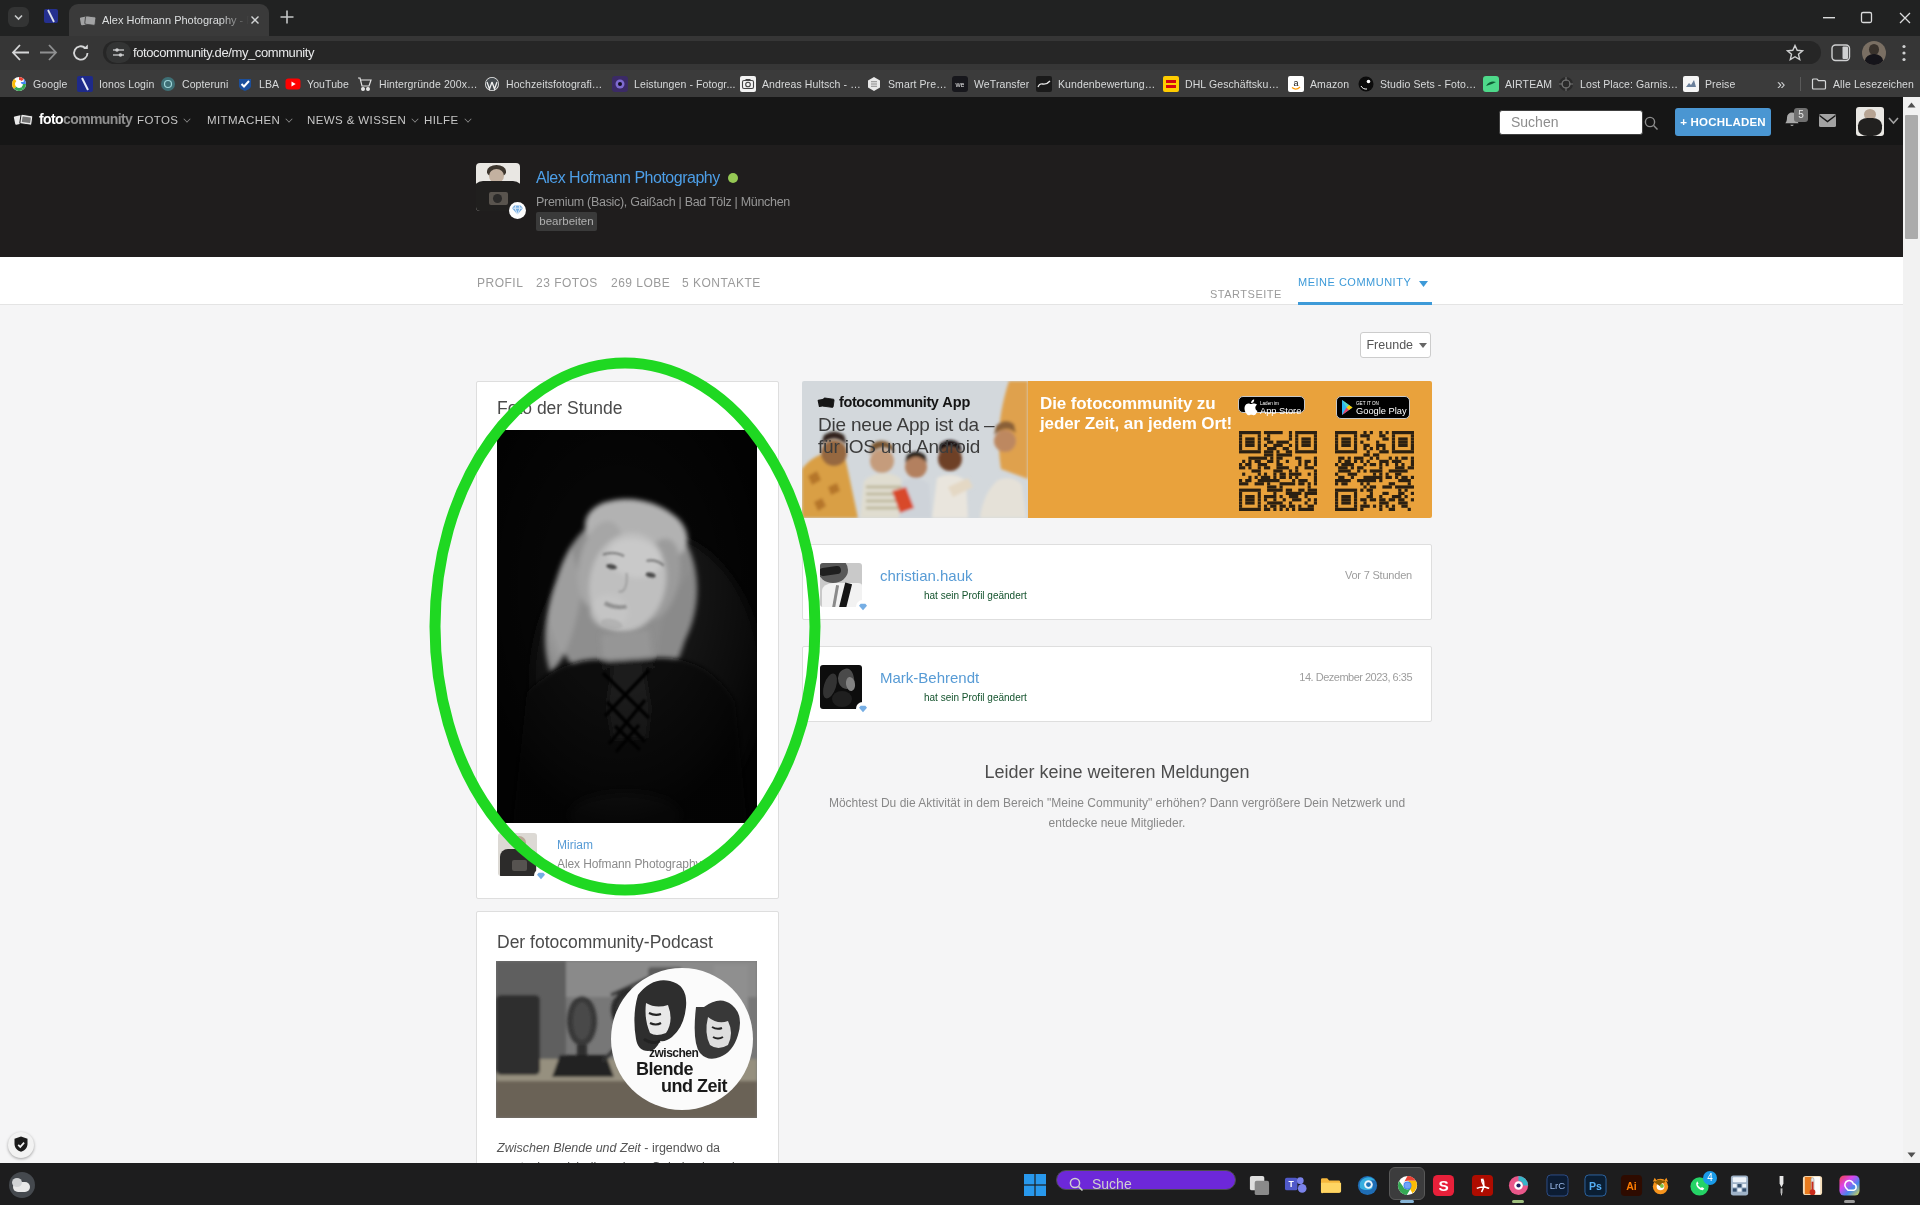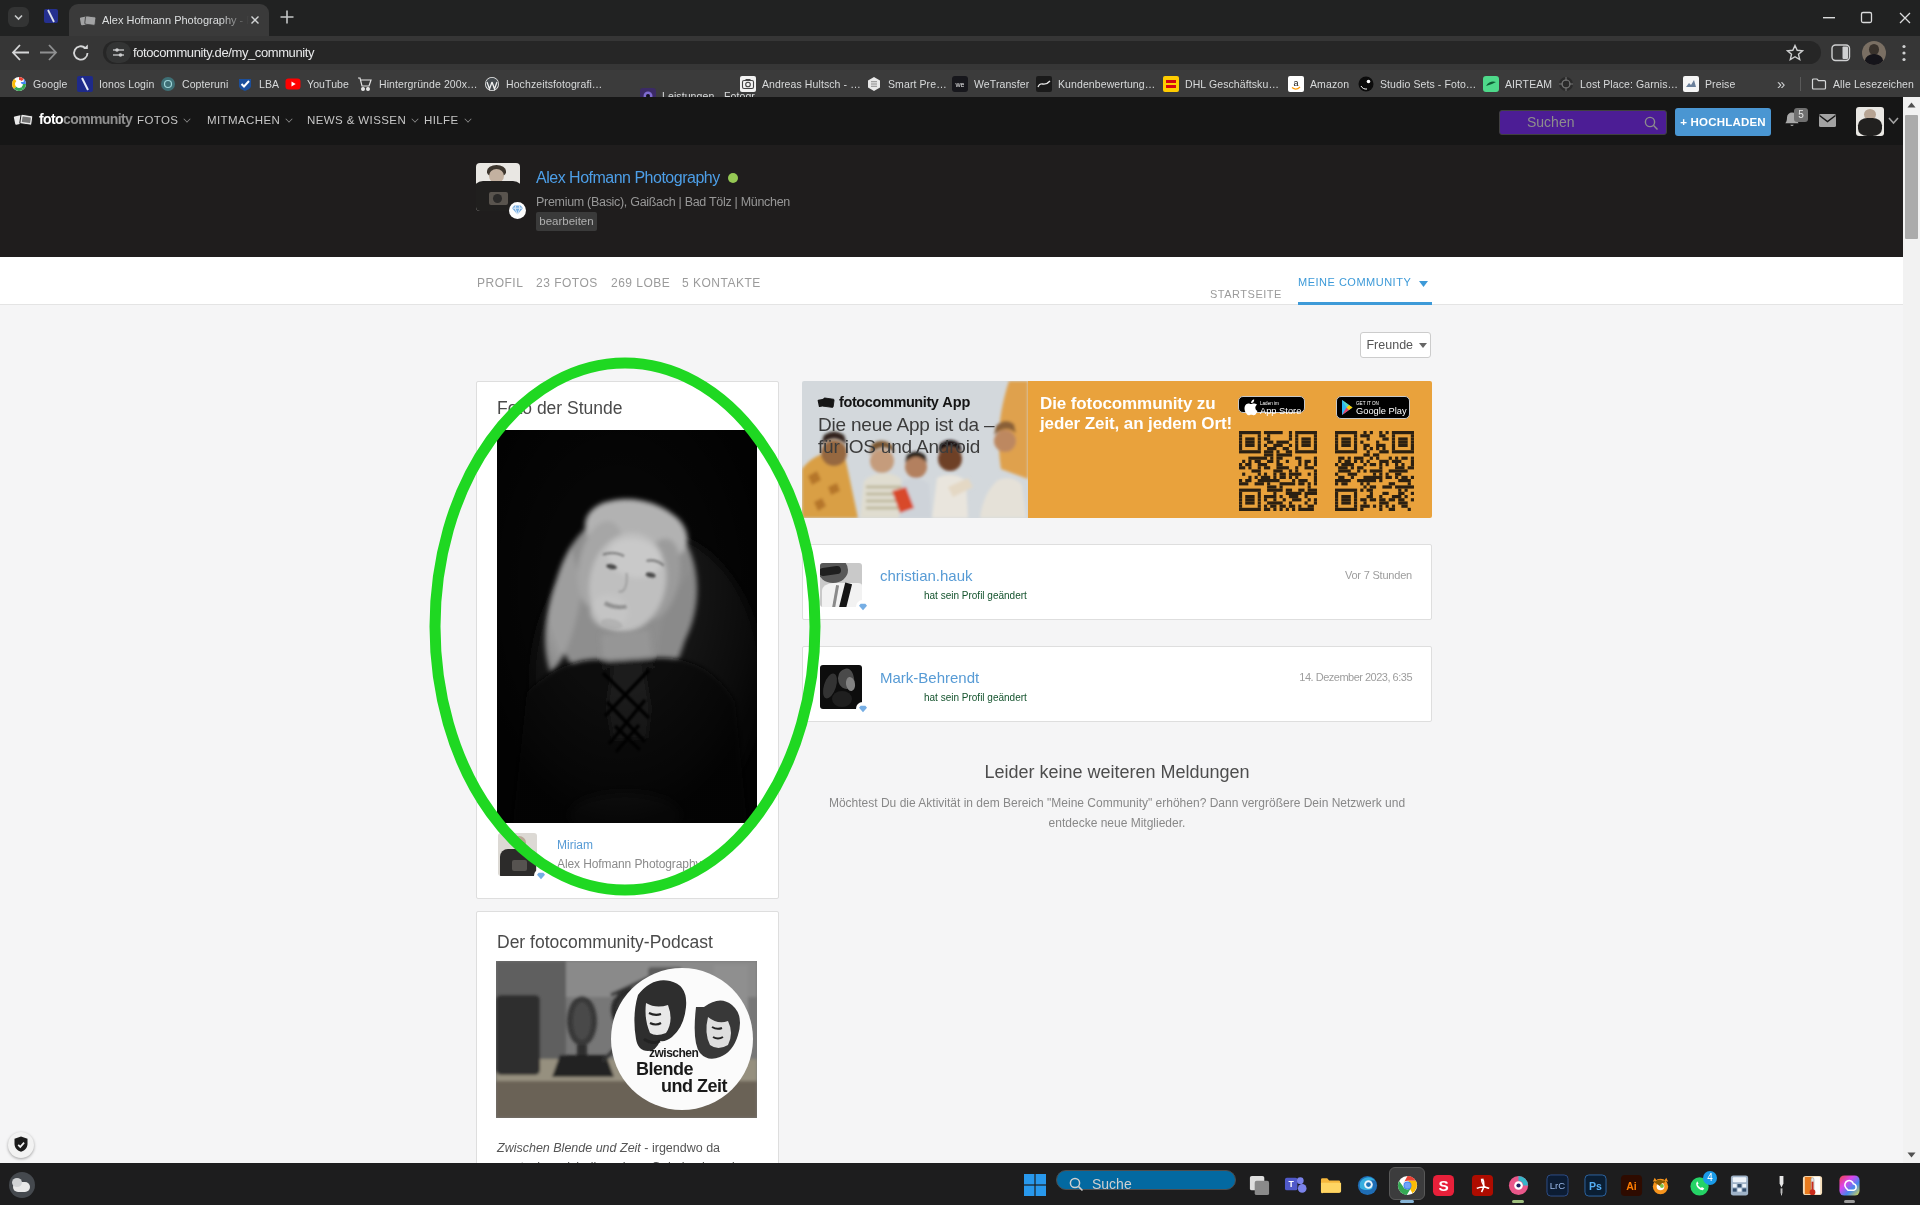--- a/index.html
+++ b/index.html
@@ -33,21 +33,21 @@
 #whitebar { position:absolute; left:0; top:160px; width:1920px; height:48px; background:#ffffff; border-bottom:1px solid #e4e4e4; }
 .wtab { position:absolute; top:19px; font-size:12px; color:#9b9b9b; letter-spacing:0.5px; }
 .card { position:absolute; background:#fff; border:1px solid #dedede; border-radius:2px; }
 
 
 #logo { position:absolute; left:13px; top:14px; display:flex; align-items:center; gap:5px; }
 #logotext { font-size:14px; font-weight:bold; color:#fff; letter-spacing:-0.6px; }
 #logotext span { color:#8f8f8f; }
 .snav { position:absolute; top:17px; font-size:11.5px; color:#c6c6c6; letter-spacing:0.4px; }
 .snav i { position:absolute; right:-13px; top:1px; width:8px; height:8px; border-right:1.6px solid #9a9a9a; border-bottom:1.6px solid #9a9a9a; transform:rotate(45deg) scale(0.62); }
-#ssearch { position:absolute; left:1499px; top:13px; width:168px; height:25px; background:#4c1d95; border:1px solid #404040; border-radius:3px; color:#8d8d8d; font-size:14px; line-height:23px; padding-left:27px; }
+#ssearch { position:absolute; left:1499px; top:13px; width:144px; height:25px; background:#ffffff; border:1px solid #404040; border-radius:3px; color:#8d8d8d; font-size:14px; line-height:23px; padding-left:11px; }
 #upload { position:absolute; left:1675px; top:11px; width:96px; height:28px; background:#4a96d2; border-radius:3px; color:#fff; font-size:11.5px; font-weight:bold; text-align:center; line-height:28px; letter-spacing:0.2px; }
 
 #heroAv { position:absolute; left:476px; top:18px; width:44px; height:48px; border-radius:4px; background:#e9e7e3; overflow:hidden; }
 #heroBadge { position:absolute; left:509px; top:57px; width:17px; height:17px; background:#fdfdfd; border-radius:50%; }
 #heroName { position:absolute; left:536px; top:24px; font-size:16px; letter-spacing:-0.5px; color:#4d9fe8; }
 #heroDot { position:absolute; left:728px; top:28px; width:10px; height:10px; border-radius:50%; background:#95c854; }
 #heroSub { position:absolute; left:536px; top:50px; font-size:12.5px; letter-spacing:-0.3px; color:#979797; }
 #heroChip { position:absolute; left:536px; top:67px; width:61px; height:19px; background:#3a3a3a; border-radius:2px; color:#b0b0b0; font-size:11.5px; text-align:center; line-height:19px; }
 
 
@@ -61,21 +61,21 @@
 .avbadge { position:absolute; width:13px; height:13px; background:#fff; border-radius:50%; }
 .dia { display:block; margin:2.5px auto 0; }
 
 
 #sb { position:absolute; left:1903px; top:0; width:17px; height:1066px; background:#f2f2f2; }
 #sb .th { position:absolute; left:2px; top:18px; width:13px; height:124px; background:#ababab; border-radius:1px; }
 
 
 #taskbar { position:absolute; left:0; top:1163px; width:1920px; height:42px; background:#1d1d1e; }
 .tk { position:absolute; top:11px; }
-#tsearch { position:absolute; left:1056px; top:7px; width:180px; height:20px; background:#0369a1; border:1px solid #4d4d4e; border-radius:14px; color:#cfcfcf; font-size:14px; line-height:26px; }
+#tsearch { position:absolute; left:1056px; top:7px; width:180px; height:20px; background:#6d28d9; border:1px solid #4d4d4e; border-radius:14px; color:#cfcfcf; font-size:14px; line-height:26px; }
 </style>
 </head>
 <body>
 
 <div id="titlebar">
   <div id="tabsearch"><svg width="21" height="20">
         <path d="M7 8.5 L10.5 12 L14 8.5" stroke="#c8cacb" stroke-width="1.6" fill="none"></path>
       </svg></div>
   <div id="pinicon"><svg width="14" height="14">
         <path d="M4 1 L10 13" stroke="#dfe3ec" stroke-width="1.8"></path>
@@ -214,21 +214,21 @@
 <div class="bm" style="left:484px;">
       <span class="bmi">
         <svg width="16" height="16" viewBox="0 0 16 16">
           <circle cx="8" cy="8" r="7" fill="#eee"></circle>
           <circle cx="8" cy="8" r="6.2" fill="#464c50"></circle>
           <path d="M3 6 l2.5 7 L8 6 M8 6 l2.5 7 L13 6" stroke="#eee" stroke-width="1.3" fill="none"></path>
         </svg>
       </span>
       <span style="max-width:102px; overflow:hidden; text-overflow:ellipsis;">Hochzeitsfotografie,...</span>
     </div>
-<div class="bm" style="left:640px;margin-top:12px;">
+<div class="bm" style="left:612px;">
       <span class="bmi">
         <svg width="16" height="16" viewBox="0 0 16 16">
           <rect width="16" height="16" rx="3" fill="#3b2a66"></rect>
           <circle cx="8" cy="8" r="4.5" fill="#7e6bd0"></circle>
           <circle cx="8" cy="8" r="2" fill="#131020"></circle>
         </svg>
       </span>
       <span style="max-width:102px; overflow:hidden; text-overflow:ellipsis;">Leistungen - Fotogr...</span>
     </div>
 <div class="bm" style="left:740px;">

